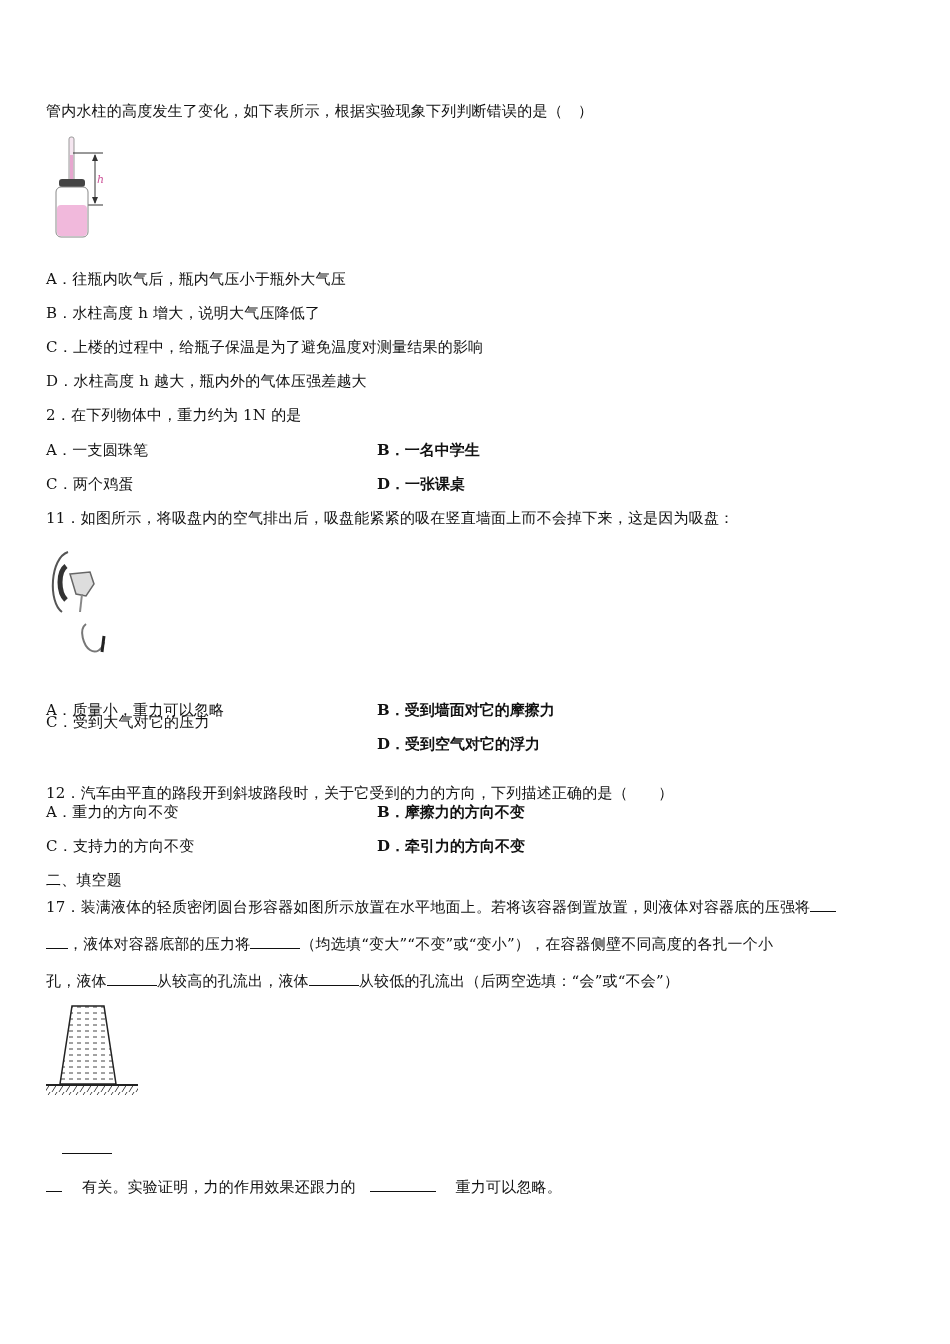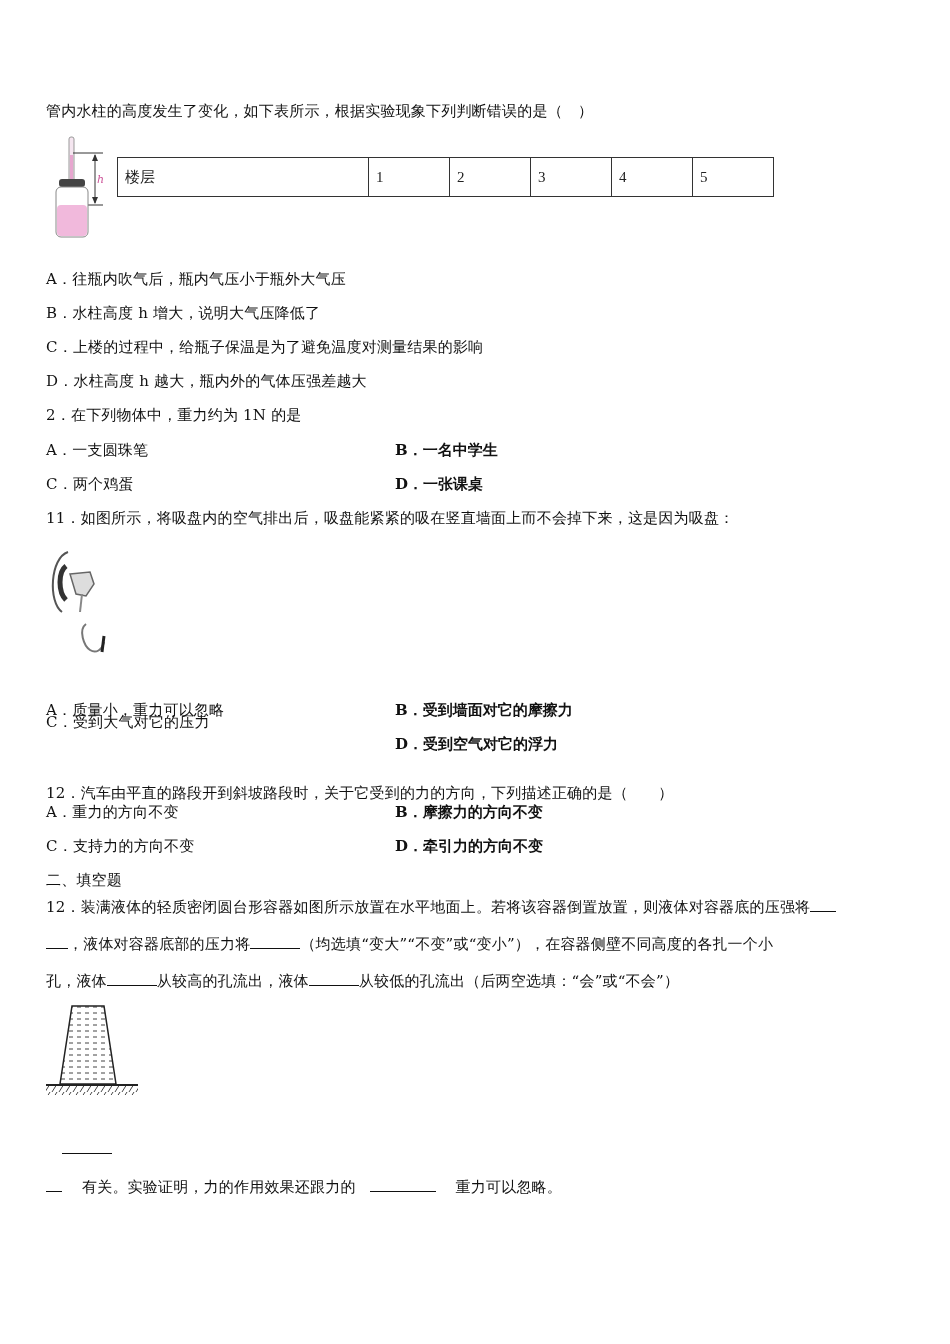--- a/index.html
+++ b/index.html
@@ -1,19 +1,19 @@
 <!DOCTYPE html>
 <html><head>
 <meta charset="utf-8">
 <style>
   html,body{margin:0;padding:0;background:#fff;}
   body{width:950px;height:1344px;position:relative;overflow:hidden;
        font-family:"DejaVu Serif","Liberation Serif",serif;color:#111;}
   .line{position:absolute;left:46px;font-size:15px;font-weight:normal;white-space:nowrap;letter-spacing:0.2px;}
-  .col2{position:absolute;left:377px;font-size:15px;font-weight:bold;white-space:nowrap;margin-left:18px;}
+  .col2{position:absolute;left:377px;font-size:15px;font-weight:bold;white-space:nowrap;}
   table.data{position:absolute;left:117px;top:157px;border-collapse:collapse;
        font-family:"Liberation Serif","DejaVu Serif",serif;font-size:15px;color:#222;}
   table.data td{border:1px solid #333;height:38px;padding:0 7px;vertical-align:middle;}
   .c0{width:236px;} .cn{width:66px;}
   .fig{position:absolute;}
   .blank{display:inline-block;border-bottom:1px solid #111;height:14px;vertical-align:baseline;}
 </style>
 </head>
 <body>
 
@@ -28,28 +28,20 @@
   <polygon points="47,19 44,26 50,26" fill="#333"></polygon>
   <polygon points="47,69 44,62 50,62" fill="#333"></polygon>
   <text x="49" y="48" font-size="11" font-style="italic" fill="#c59">h</text>
   <rect x="11" y="44" width="26" height="8" rx="3" fill="#444"></rect>
   <rect x="8" y="52" width="32" height="50" rx="5" fill="#fff" stroke="#888"></rect>
   <rect x="9" y="70" width="30" height="31" rx="4" fill="#f1b9dc"></rect>
 </svg>
 
 <table class="data">
   <tbody>
-      <tr>
-    <td class="c0">楼层</td>
-    <td class="cn">1</td>
-    <td class="cn">2</td>
-    <td class="cn">3</td>
-    <td class="cn">4</td>
-    <td class="cn">5</td>
-  </tr>
 </tbody>
   </table>
 
 <div class="line" style="top:270px">A．往瓶内吹气后，瓶内气压小于瓶外大气压</div>
 <div class="line" style="top:304px">B．水柱高度 h 增大，说明大气压降低了</div>
 <div class="line" style="top:338px">C．上楼的过程中，给瓶子保温是为了避免温度对测量结果的影响</div>
 <div class="line" style="top:372px">D．水柱高度 h 越大，瓶内外的气体压强差越大</div>
 
 <div class="line" style="top:406px">2．在下列物体中，重力约为 1N 的是</div>
 <div class="line" style="top:441px">A．一支圆珠笔</div>
@@ -73,21 +65,21 @@
 
 <div class="line" style="top:784px">12．汽车由平直的路段开到斜坡路段时，关于它受到的力的方向，下列描述正确的是（　　）</div>
 <div class="line" style="top:803px">A．重力的方向不变</div>
 <div class="col2" style="top:803px">B．摩擦力的方向不变</div>
 <div class="line" style="top:837px">C．支持力的方向不变</div>
 <div class="col2" style="top:837px">D．牵引力的方向不变</div>
 
 <div class="line" style="top:871px">二、填空题</div>
 
 <div class="line" style="top:897px">
-  <span>12．装满液体的轻质密闭圆台形容器如图所示放置在水平地面上。若将该容器倒置放置，则液体对容器底的压强将</span><span class="blank" style="width:26px"></span>
+  <span>17．装满液体的轻质密闭圆台形容器如图所示放置在水平地面上。若将该容器倒置放置，则液体对容器底的压强将</span><span class="blank" style="width:26px"></span>
 </div>
 <div class="line" style="top:934px">
   <span class="blank" style="width:22px"></span><span>，液体对容器底部的压力将</span><span class="blank" style="width:50px"></span><span>（均选填“变大”“不变”或“变小”），在容器侧壁不同高度的各扎一个小</span>
 </div>
 <div class="line" style="top:971px">
   <span>孔，液体</span><span class="blank" style="width:50px"></span><span>从较高的孔流出，液体</span><span class="blank" style="width:50px"></span><span>从较低的孔流出（后两空选填：“会”或“不会”）</span>
 </div>
 
 <svg class="fig" style="left:44px;top:1004px" width="96" height="94" viewBox="0 0 96 94">
   <defs>

